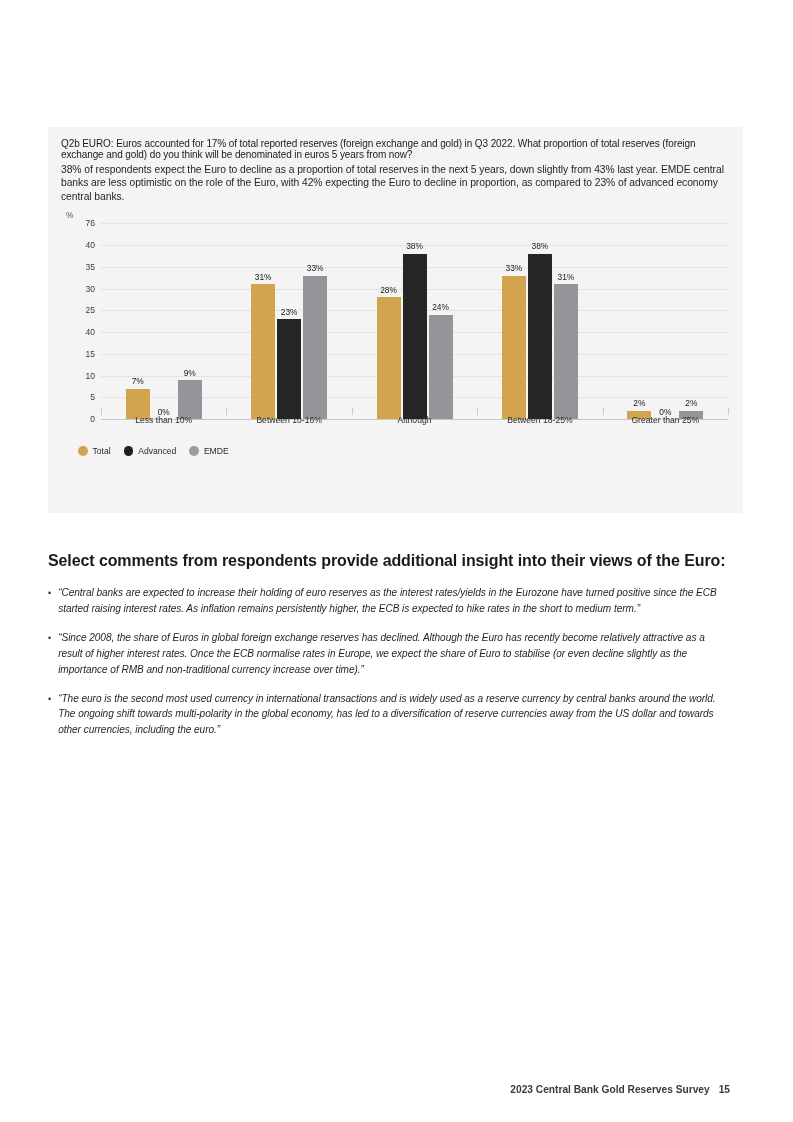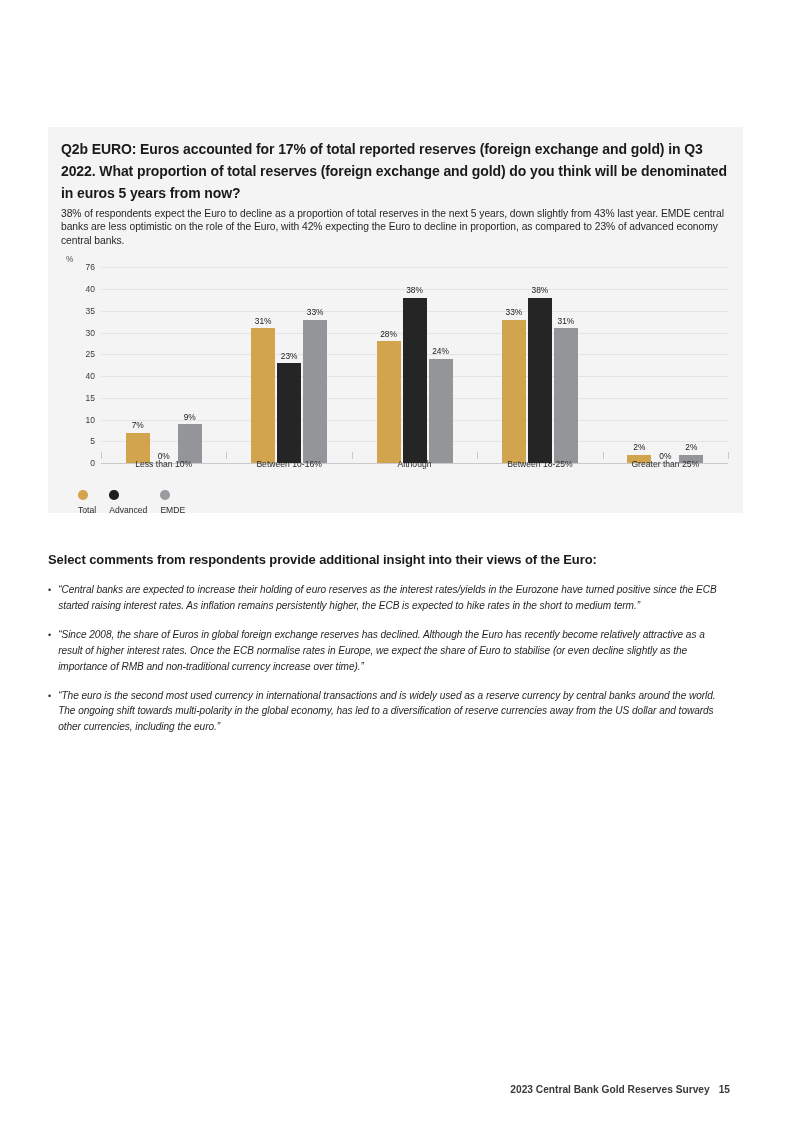--- a/index.html
+++ b/index.html
@@ -21,23 +21,23 @@
     top: 127px;
     width: 695px;
     height: 386px;
     background: #f4f4f4;
     padding: 11px 0 0 0;
   }
 
   .panel-inner { padding: 0 13px; }
 
   .q-title {
-    font-size: 14px;
-    font-weight: bold;
-    line-height: 22px;
+    font-size: 10px;
+    font-weight: normal;
+    line-height: 11px;
     letter-spacing: -0.1px;
     color: #1a1a1a;
   }
 
   .q-summary {
     font-size: 10.3px;
     line-height: 13.4px;
     letter-spacing: -0.05px;
     color: #231f20;
     margin-top: 3px;
@@ -174,21 +174,21 @@
   }
 
   
   .legend {
     margin-top: 12px;
     padding-left: 17px;
     display: flex;
     align-items: center;
     gap: 13px;
   }
-  .legend-item { display: flex; align-items: flex-start; gap: 5px; flex-direction: column; }
+  .legend-item { display: flex; align-items: center; gap: 5px; }
   .legend-dot {
     width: 9.5px; height: 9.5px; border-radius: 50%; display: block;
   }
   .legend-dot.total    { background: #d3a44e; }
   .legend-dot.advanced { background: #1f1f1f; }
   .legend-dot.emde     { background: #9a9ca0; }
   .legend-label { font-size: 8.6px; color: #2b2b2b; }
 
   .base-note {
     margin-top: 13px;
@@ -198,21 +198,21 @@
   }
 
   
   .comments {
     position: absolute;
     left: 48px;
     top: 552px;
     width: 680px;
   }
   .comments-heading {
-    font-size: 13px;
+    font-size: 16px;
     font-weight: bold;
     color: #1a1a1a;
     letter-spacing: -0.1px;
   }
   .quote-list { margin-top: 15px; }
   .quote {
     display: flex;
     gap: 7px;
     margin-bottom: 13px;
   }

